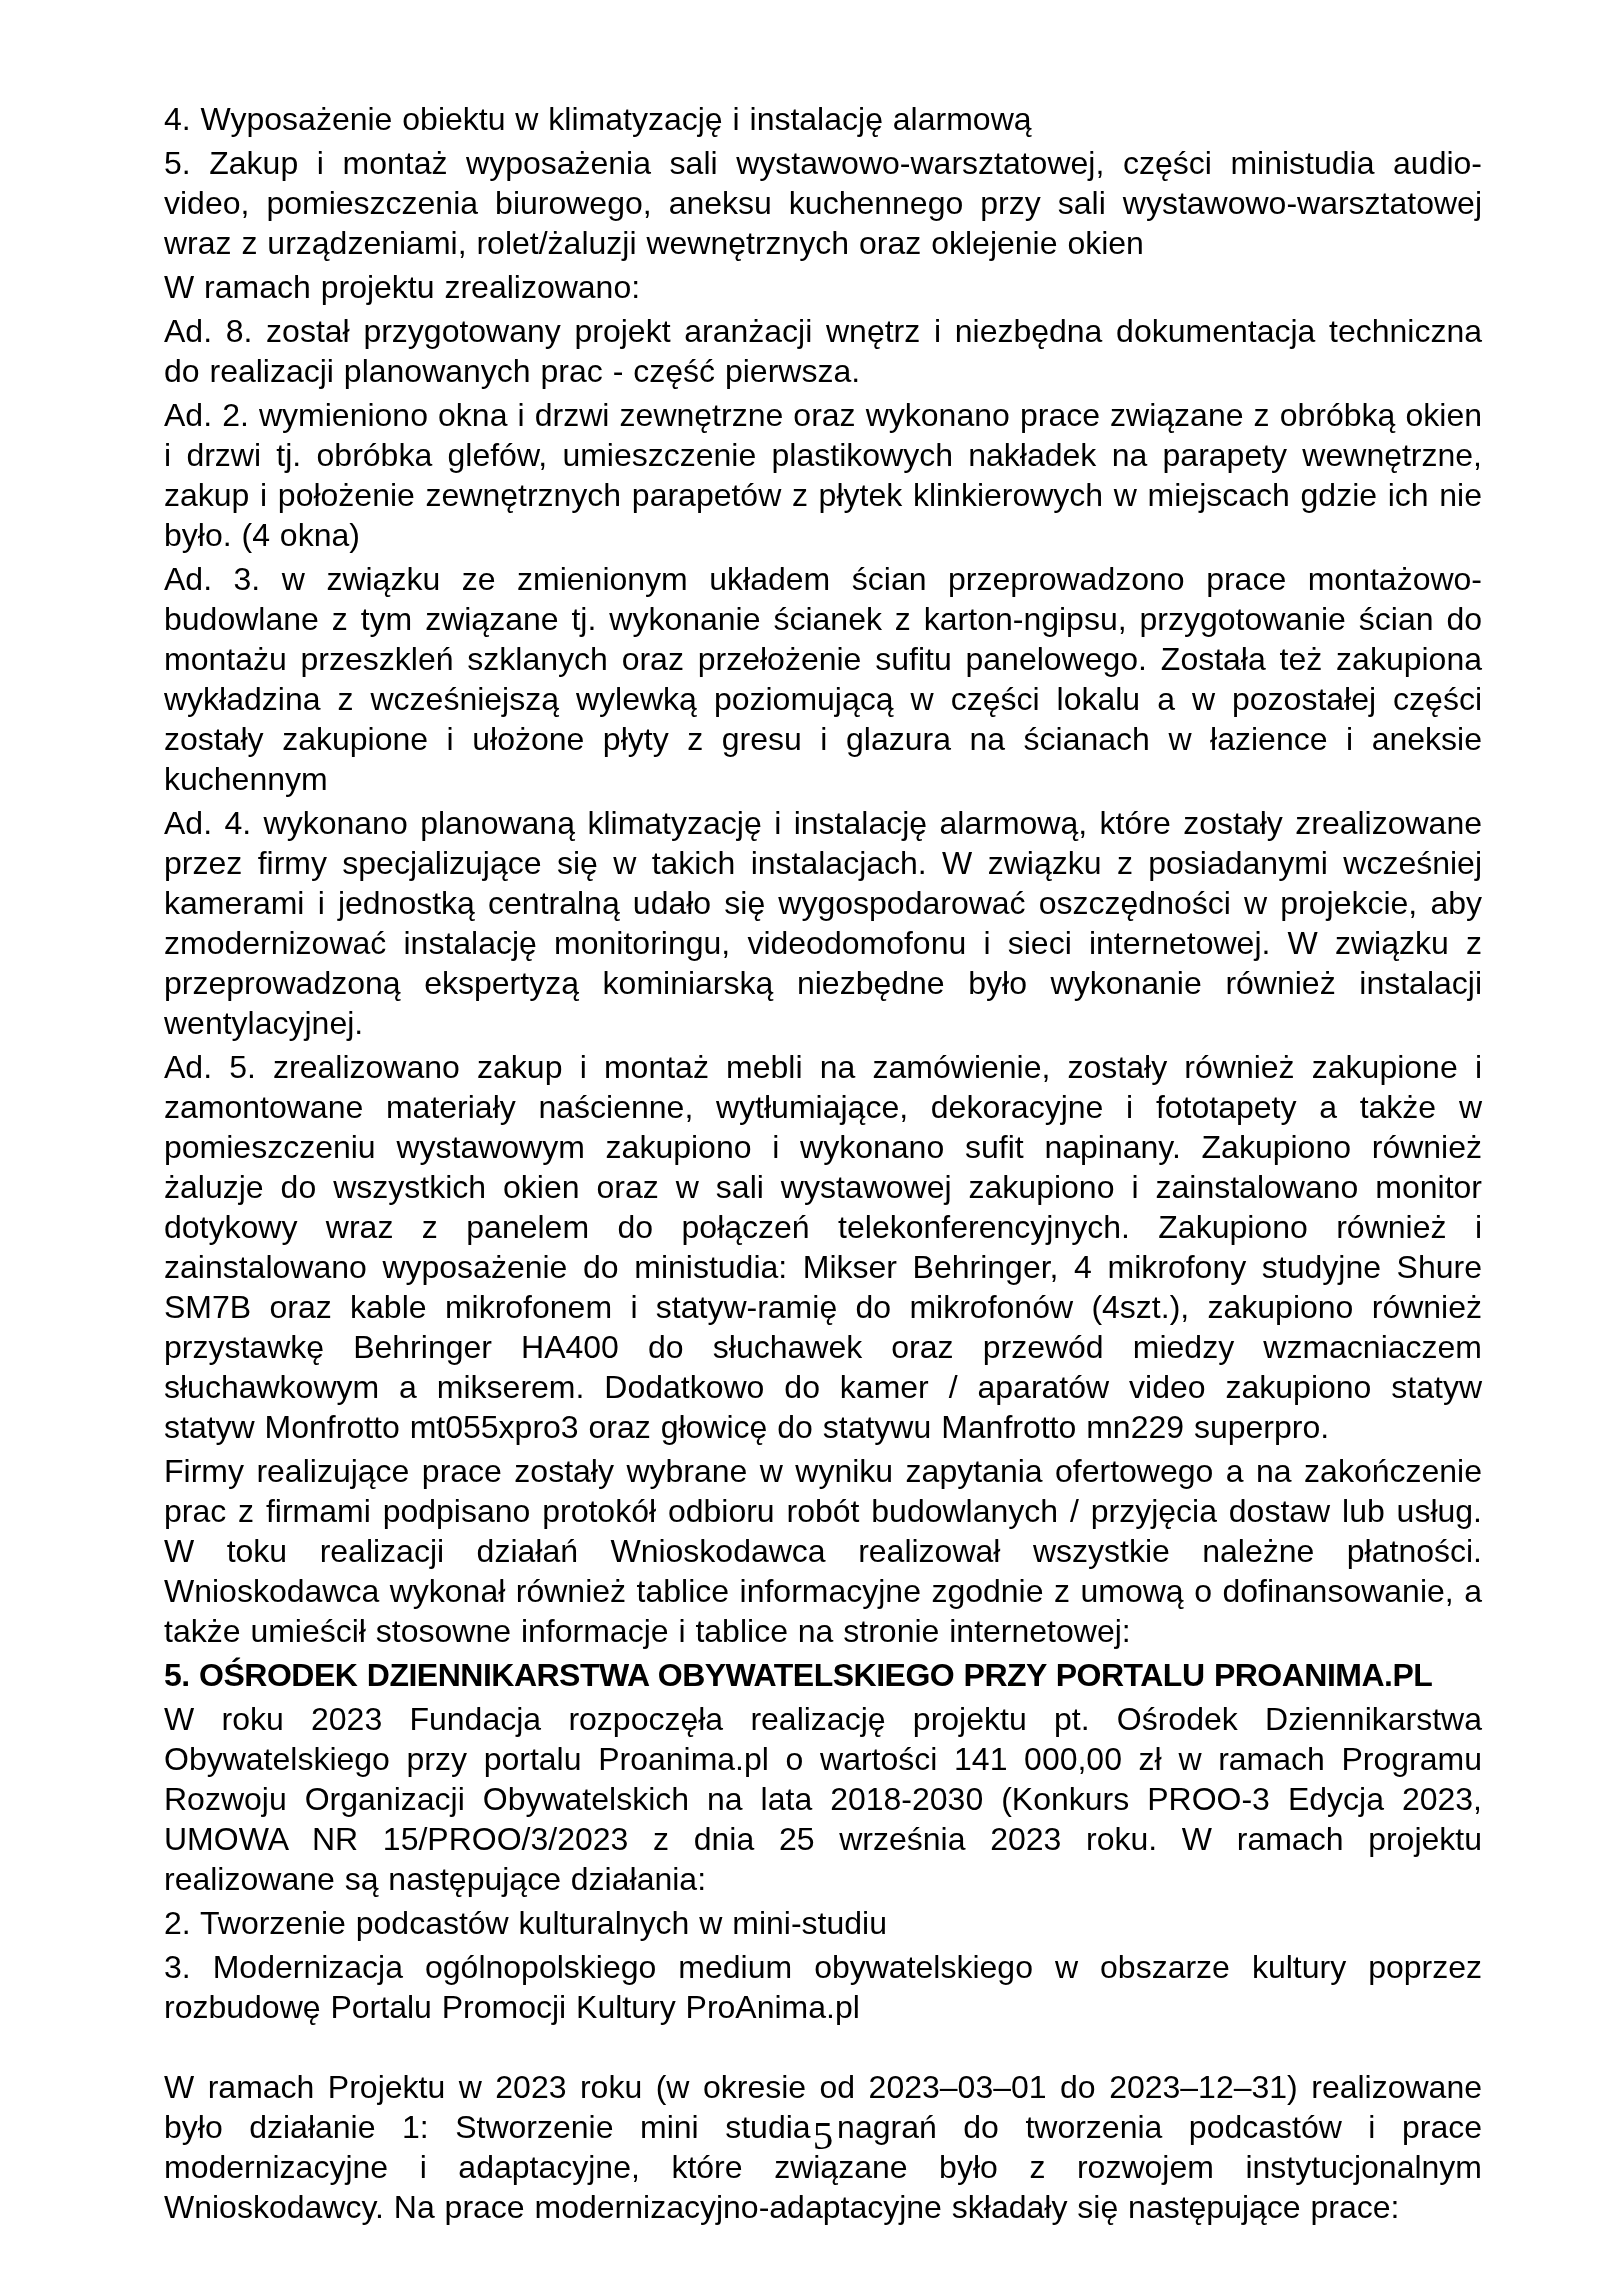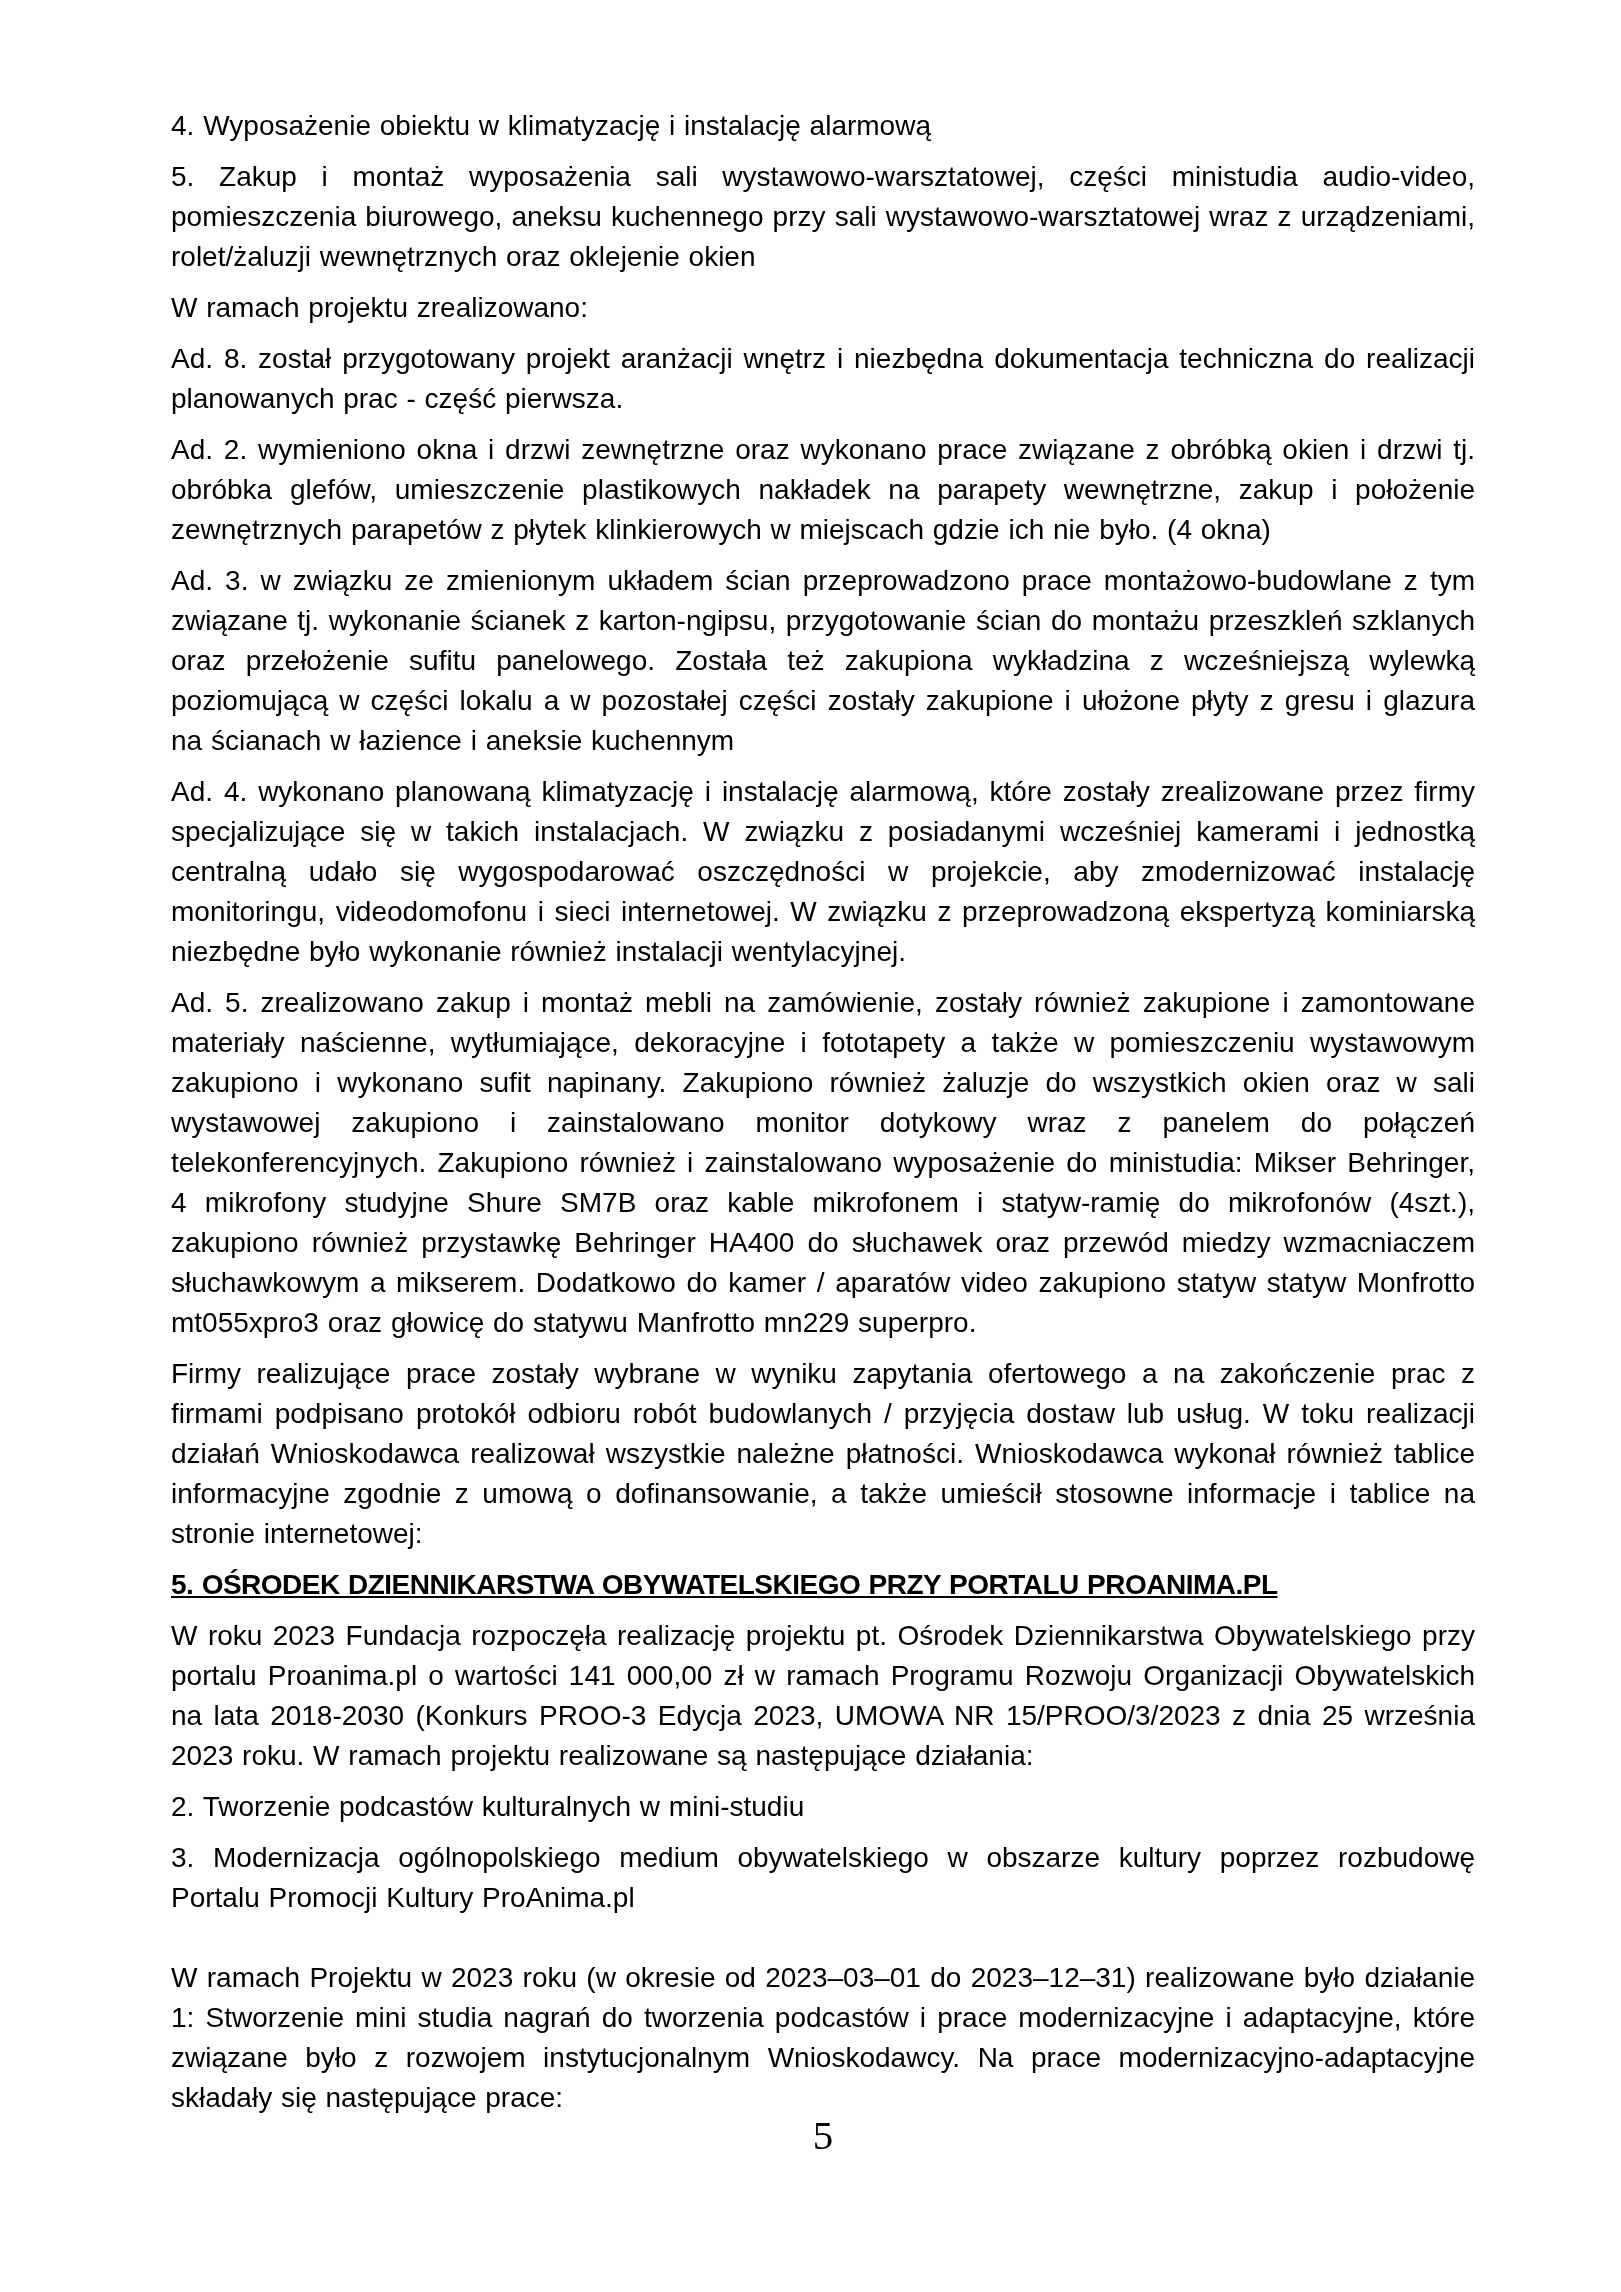--- a/index.html
+++ b/index.html
@@ -16,36 +16,35 @@
     font-family: "Liberation Sans", "DejaVu Sans", sans-serif;
     color: #000000;
   }
   .content {
     position: absolute;
     left: 160px;
     top: 95px;
     width: 1326px;
   }
   .content p {
-    margin: 11px;
-    font-size: 28px;
+    margin: 4px;
+    font-size: 32px;
     line-height: 40px;
     text-align: justify;
     text-justify: inter-word;
     word-spacing: 1px;
   }
   .section-heading {
     margin: 40px 0 40px 0;
     font-size: 27.4px;
     line-height: 40px;
     font-weight: bold;
     letter-spacing: -0.5px;
     text-align: left;
     white-space: nowrap;
-    text-decoration: underline;
   }
   .final-para {
     margin-top: 40px !important;
   }
   .page-number {
     position: absolute;
     top: 2115px;
     left: 160px;
     width: 1326px;
     text-align: center;

